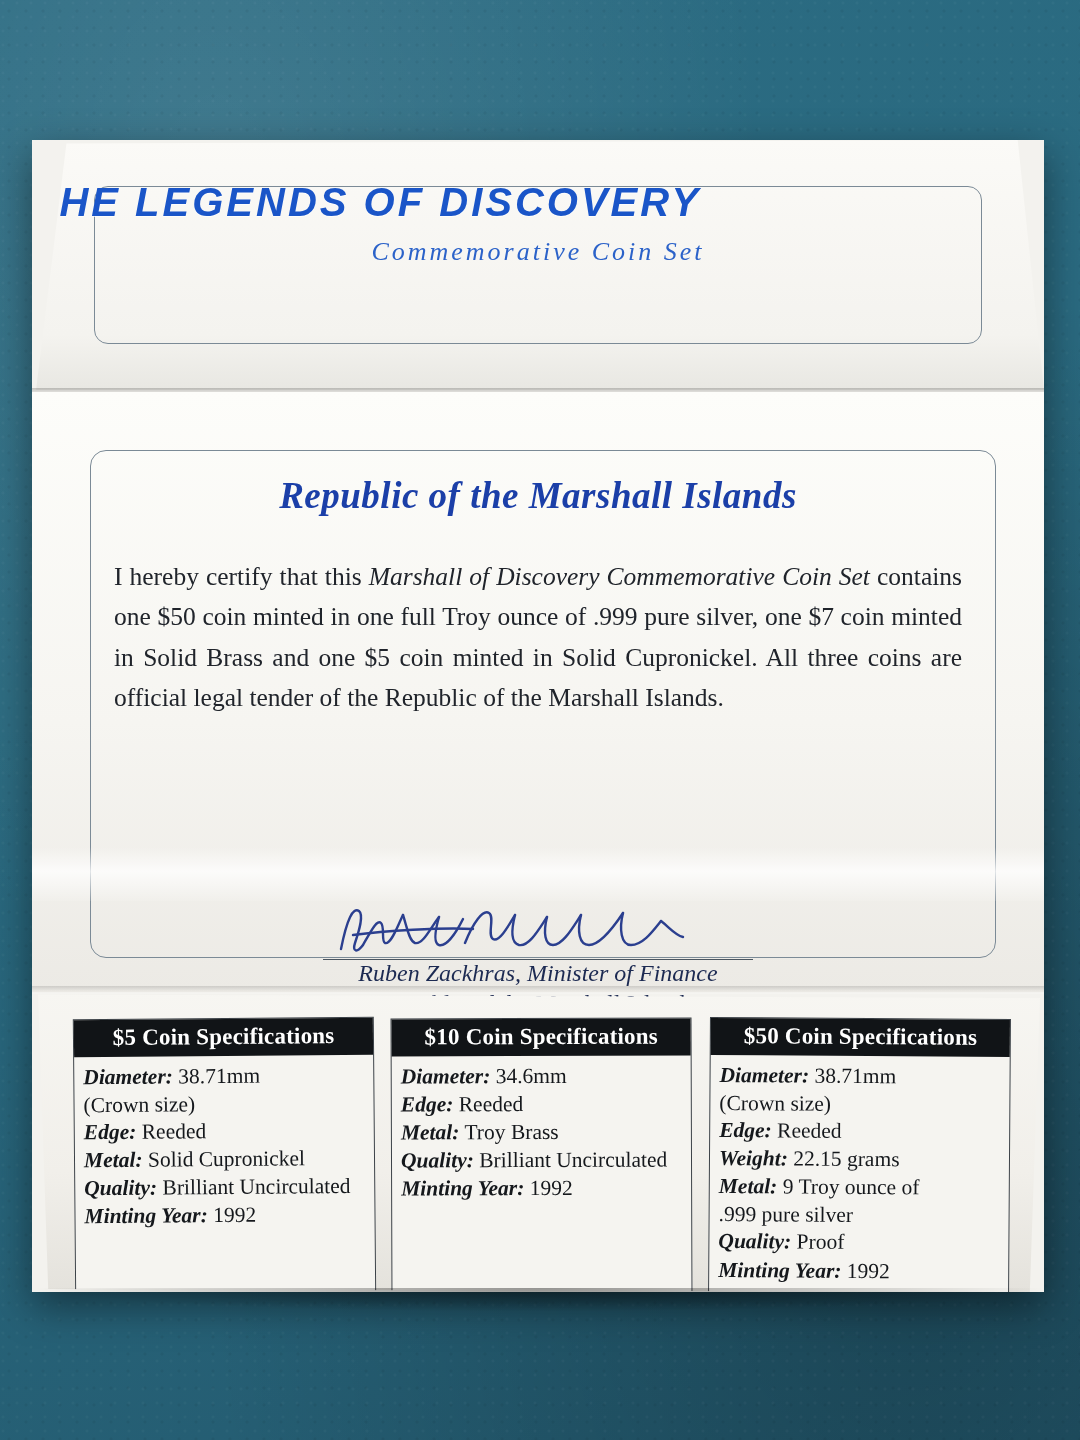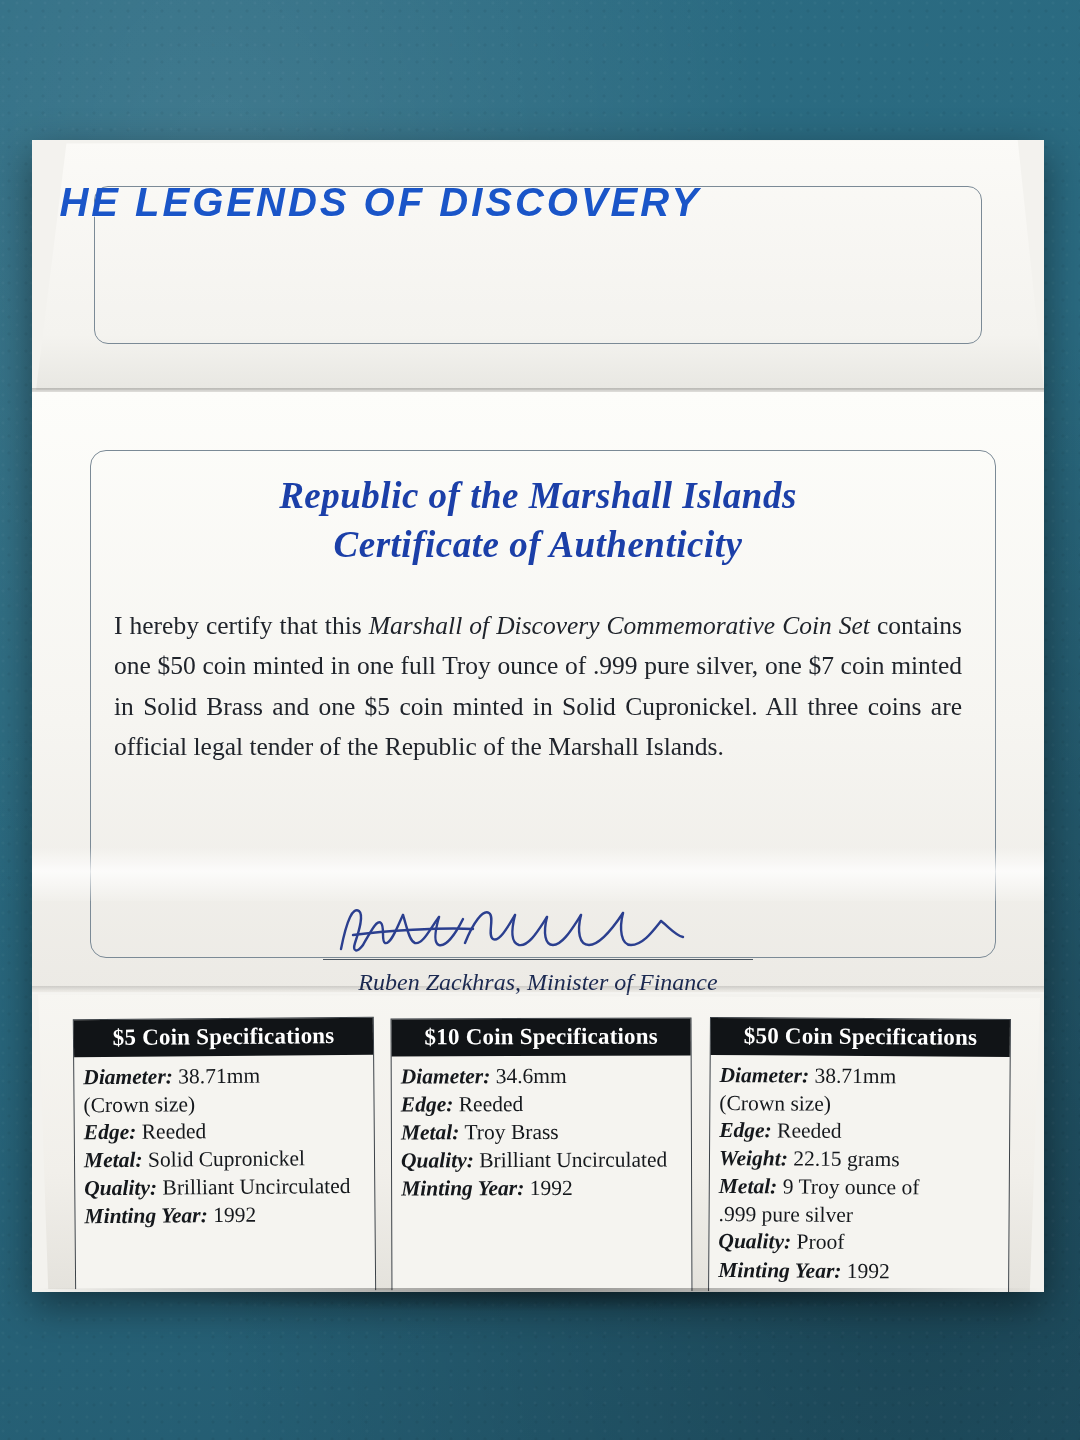--- a/index.html
+++ b/index.html
@@ -166,21 +166,20 @@
     margin: 0 auto;
     width: 430px;
     position: relative;
   }
   #signature-line {
     width: 430px;
     margin: 0 auto;
     border-bottom: 1px solid #4a5560;
   }
   #signer-name {
-    margin-top: 9px;
     font-family: "Liberation Serif", serif;
     font-style: italic;
     font-size: 24px;
     color: #1c2a52;
   }
   #signer-org {
     margin-top: 3px;
     font-family: "Liberation Serif", serif;
     font-size: 24px;
     color: #1c2a52;
@@ -255,28 +254,28 @@
 </head>
 <body>
 
 <div id="bg"></div>
 
 <div id="certificate">
 
   <div class="panel" id="panel-header">
     <div id="header-frame"></div>
     <div id="header-title">THE  LEGENDS  OF  DISCOVERY</div>
+    <div id="header-subtitle">Commemorative  Coin  Set</div>
   </div>
   <div class="fold" id="fold-1"></div>
 
   <div class="panel" id="panel-body">
     <div id="body-frame"></div>
 
     <div id="cert-title-1">Republic of the Marshall Islands</div>
-    <div id="cert-title-2">Certificate of Authenticity</div>
 
     <div id="cert-paragraph">
       <span>I hereby certify that this </span><span class="it">Marshall of Discovery Commemorative Coin Set</span><span> contains one $50 coin minted in one full Troy ounce of .999 pure silver, one $7 coin minted in Solid Brass and one $5 coin minted in Solid Cupronickel. All three coins are official legal tender of the Republic of the Marshall Islands.</span>
     </div>
 
     <div id="glare"></div>
 
     <div id="signature-block">
       <div id="signature-mark">
         <svg width="430" height="62" viewBox="0 0 430 62" xmlns="http://www.w3.org/2000/svg">

